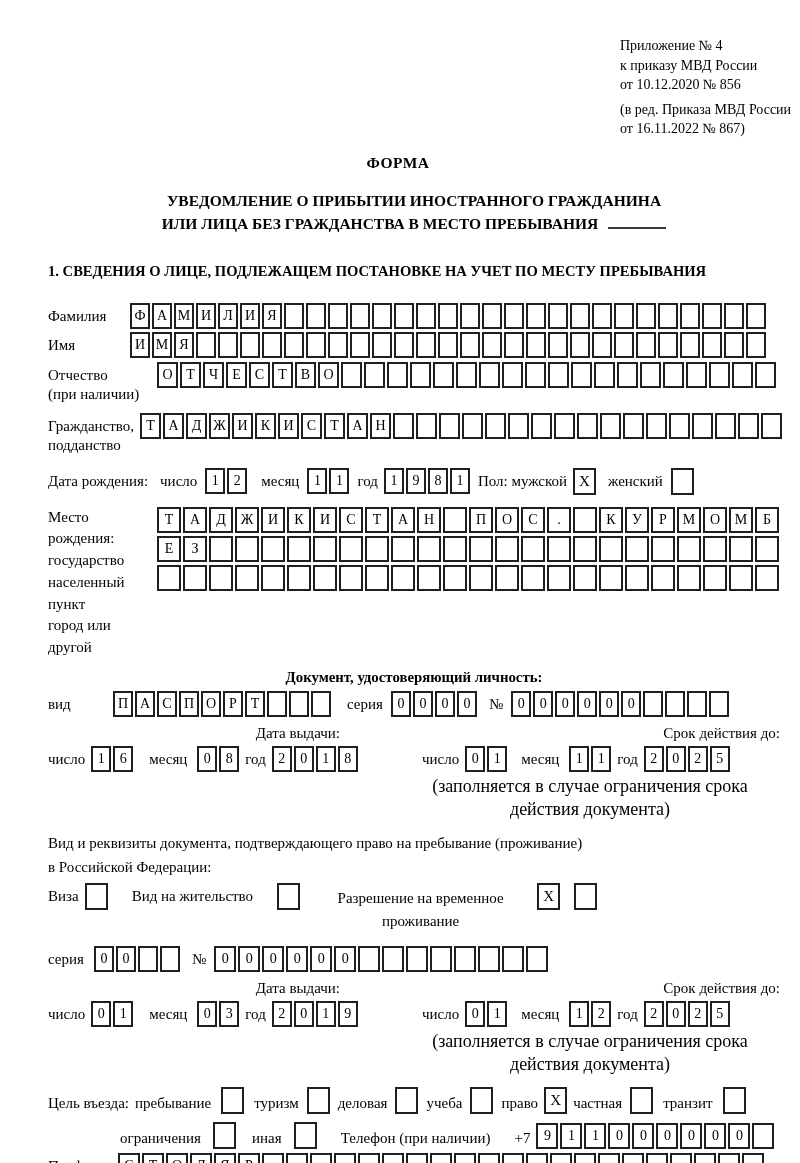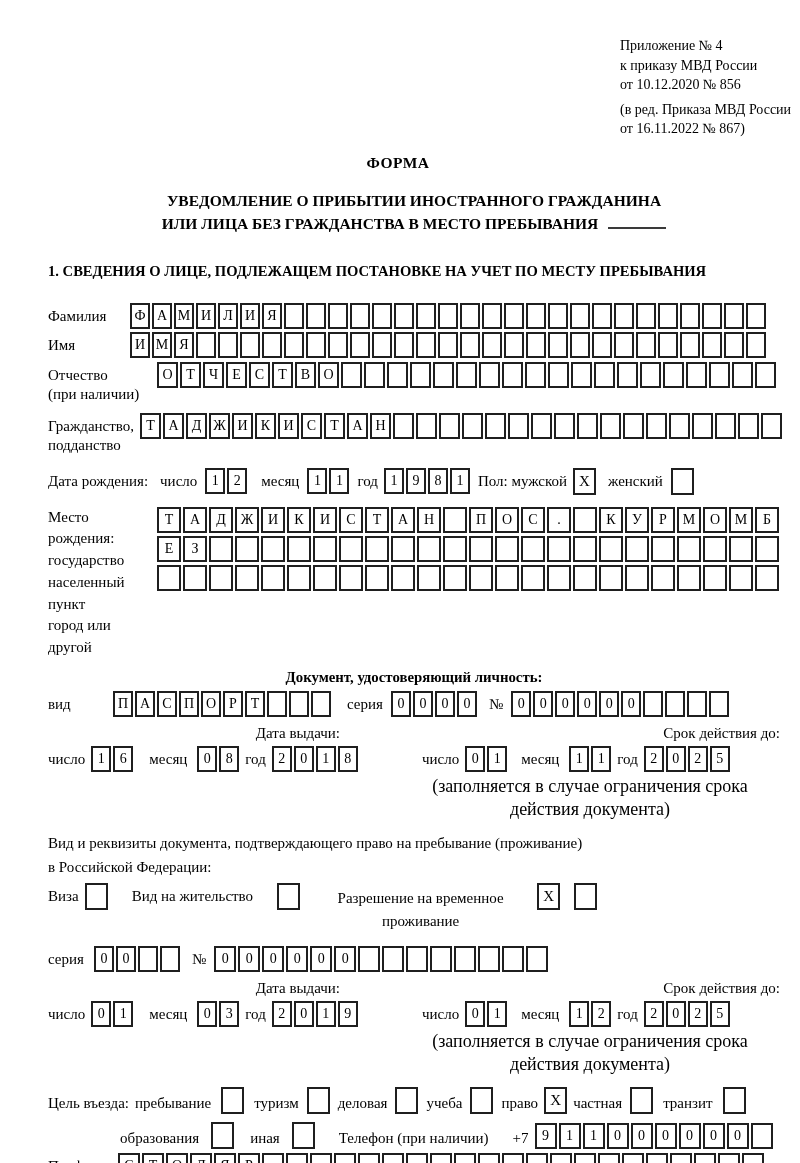--- a/index.html
+++ b/index.html
@@ -550,21 +550,21 @@
     <span class="cbx ml8"></span>
     <span class="lab ml8">право</span>
     <span class="cbx ml6">X</span>
     <span class="lab ml6">частная</span>
     <span class="cbx ml8"></span>
     <span class="lab ml10">транзит</span>
     <span class="cbx ml10"></span>
   </div>
 
   <div class="purpose-row indent72" style="margin-top:8px;">
-    <span class="lab">образования</span>
+    <span class="lab">ограничения</span>
     <span class="cbx ml12"></span>
     <span class="lab ml16">иная</span>
     <span class="cbx ml12"></span>
     <span class="lab ml24">Телефон (при наличии)</span>
     <span class="lab ml24 mr6">+7</span>
     <span class="cells w22">
         <span class="cell">9</span>
         <span class="cell">1</span>
         <span class="cell">1</span>
         <span class="cell">0</span>

